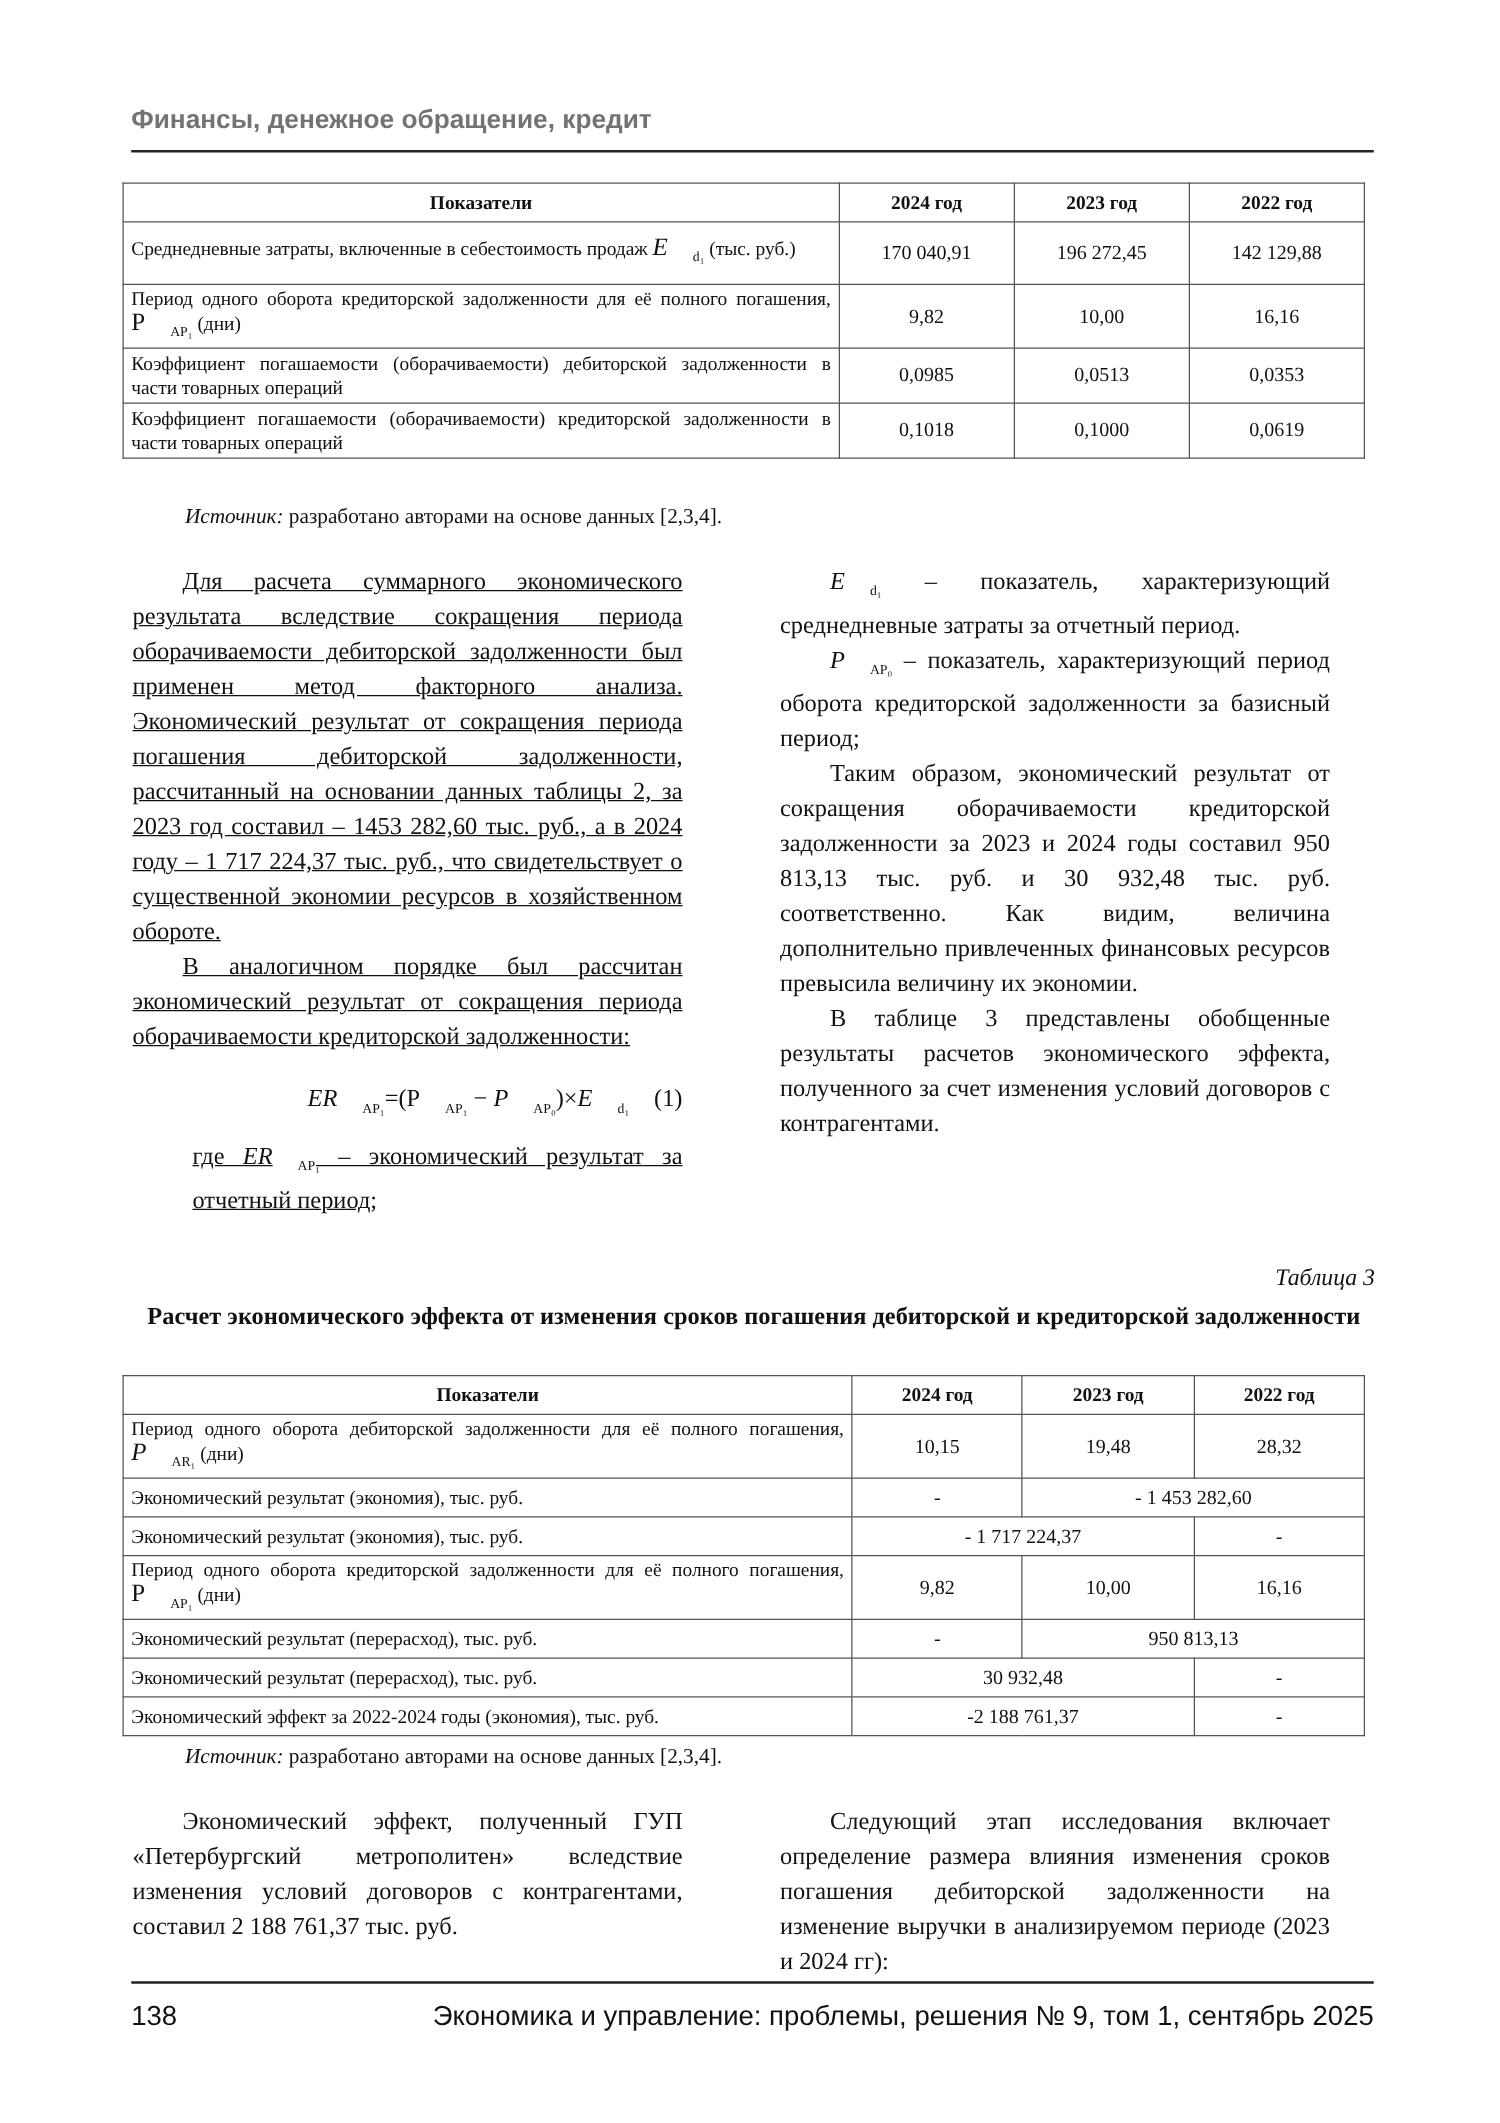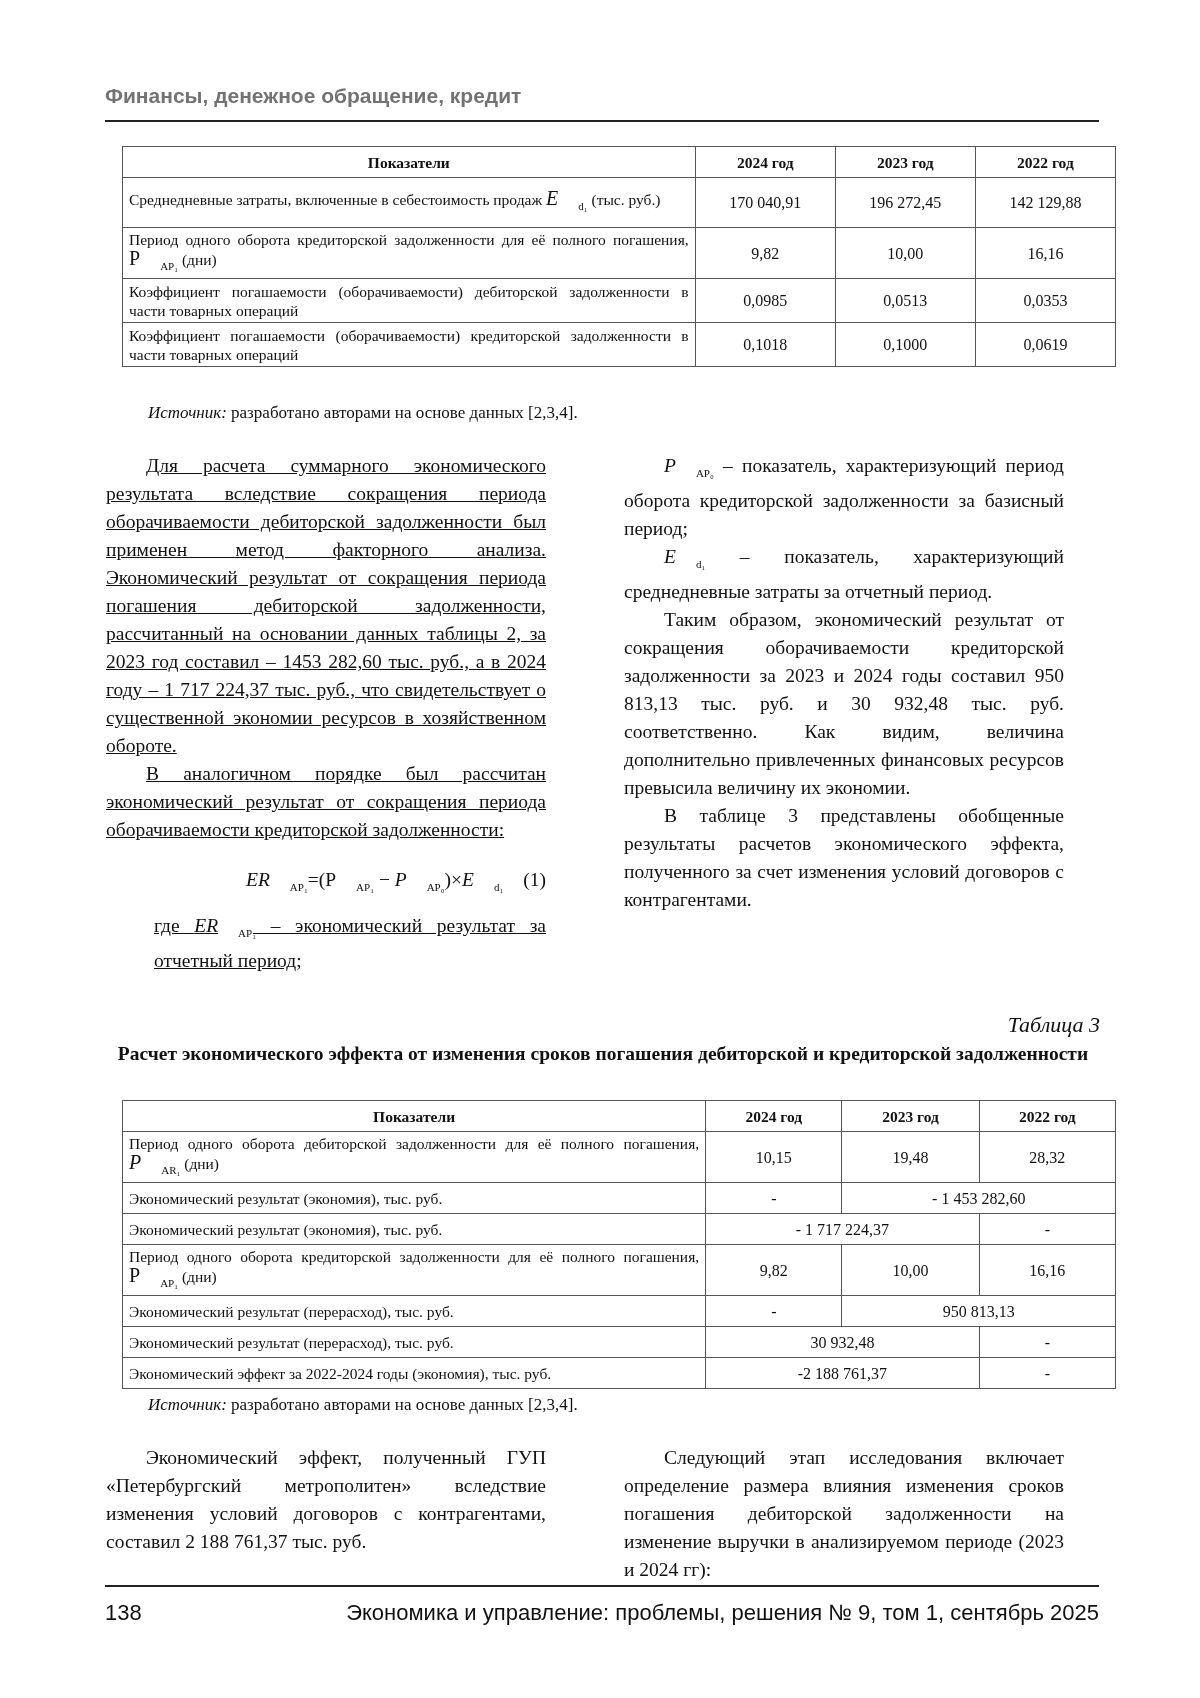--- a/index.html
+++ b/index.html
@@ -1,40 +1,40 @@
 <!DOCTYPE html>
 <html><head>
 <meta charset="utf-8">
 <style>
   html, body { margin:0; padding:0; background:#ffffff; }
   body { width:1200px; height:1698px; position:relative; overflow:hidden; color:#111; font-family:"Liberation Serif", serif; }
   .header { position:absolute; left:105px; top:84px; width:994px; }
   .header-title { font-family:"Liberation Sans", sans-serif; font-weight:bold; font-size:21px; color:#737373; }
   .header-rule { position:absolute; left:105px; top:120px; width:994px; height:2px; background:#222; }
-  table.tbl { position:absolute; left:122px; border-collapse:collapse; font-size:15.5px;border-radius:23px; }
+  table.tbl { position:absolute; left:98px; border-collapse:collapse; font-size:15.5px;border-radius:23px; }
   table.tbl td, table.tbl th { border:1px solid #555; padding:2px 6px; line-height:19px; }
   table.tbl th { font-weight:bold; text-align:center; height:26px; }
   table.tbl td.num { text-align:center; vertical-align:middle; font-size:16px; }
   table.tbl td.lbl { text-align:justify; text-align-last:left; }
   #table2 { top:146px; width:994px; }
   #table2 .c0 { width:580px; } #table2 .c1, #table2 .c2, #table2 .c3 { width:131px; }
   #table3 { top:1100px; width:994px; }
   #table3 .c0 { width:590px; } #table3 .c1 { width:127px; } #table3 .c2 { width:128px; } #table3 .c3 { width:127px; }
   #table3 td { height:26px; }
   .source { position:absolute; font-size:17px; }
   .source i { font-style:italic; }
   .col { position:absolute; width:440px; font-size:19.5px; line-height:28px; text-align:justify; }
   .col p { margin:0; text-indent:40px; }
   .col p.noind { text-indent:0;margin-left:48px; }
   .sym { font-style:italic; }
   .sub { font-size:11px; vertical-align:-5px; font-style:normal;padding-left:20px; }
   .formula { position:relative; height:40px; margin:18px 0 10px 0; }
   .formula .expr { position:absolute; left:140px; top:4px; font-size:19.5px; }
   .formula .num { position:absolute; right:0; top:4px; }
-  .tcap { position:absolute; right:100px; top:1012px; font-style:italic; font-size:22px; }
+  .tcap { position:absolute; right:100px; top:1012px; font-style:italic; font-size:19px; }
   .ttitle { position:absolute; left:106px; width:994px; top:1040px; text-align:center; font-weight:bold; font-size:19.5px; line-height:28px; }
   .footer-rule { position:absolute; left:105px; top:1585px; width:994px; height:2px; background:#222; }
   .footer { position:absolute; left:105px; top:1600px; width:994px; font-family:"Liberation Sans", sans-serif; font-size:22px; }
   .footer .pg { position:absolute; left:0; top:0; }
   .footer .journal { position:absolute; right:0; top:0; }
 </style>
 </head>
 <body>
 
 <div class="header">
@@ -85,22 +85,22 @@
   <p>Для расчета суммарного экономического результата вследствие сокращения периода оборачиваемости дебиторской задолженности был применен метод факторного анализа. Экономический результат от сокращения периода погашения дебиторской задолженности, рассчитанный на основании данных таблицы 2, за 2023 год составил – 1453 282,60 тыс. руб., а в 2024 году – 1 717 224,37 тыс. руб., что свидетельствует о существенной экономии ресурсов в хозяйственном обороте.</p>
   <p>В аналогичном порядке был рассчитан экономический результат от сокращения периода оборачиваемости кредиторской задолженности:</p>
   <div class="formula">
     <span class="expr"><span class="sym">ER</span><span class="sub">AP₁</span><span>=(</span><span>P</span><span class="sub">AP₁</span><span> − </span><span class="sym">P</span><span class="sub">AP₀</span><span>)×</span><span class="sym">E</span><span class="sub">d₁</span></span>
     <span class="num">(1)</span>
   </div>
   <p class="noind"><span>где </span><span class="sym">ER</span><span class="sub">AP₁</span><span> – экономический результат за отчетный период;</span></p>
 </div>
 
 <div class="col" style="left:624px; top:452px;">
+  <p><span class="sym">E</span><span class="sub">d₁</span><span> – показатель, характеризующий среднедневные затраты за отчетный период.</span></p>
   <p><span class="sym">P</span><span class="sub">AP₀</span><span> – показатель, характеризующий период оборота кредиторской задолженности за базисный период;</span></p>
-  <p><span class="sym">E</span><span class="sub">d₁</span><span> – показатель, характеризующий среднедневные затраты за отчетный период.</span></p>
   <p>Таким образом, экономический результат от сокращения оборачиваемости кредиторской задолженности за 2023 и 2024 годы составил 950 813,13 тыс. руб. и 30 932,48 тыс. руб. соответственно. Как видим, величина дополнительно привлеченных финансовых ресурсов превысила величину их экономии.</p>
   <p>В таблице 3 представлены обобщенные результаты расчетов экономического эффекта, полученного за счет изменения условий договоров с контрагентами.</p>
 </div>
 
 <div class="tcap">Таблица 3</div>
 <div class="ttitle">Расчет экономического эффекта от изменения сроков погашения дебиторской и кредиторской задолженности</div>
 
 <table class="tbl" id="table3">
   <tbody>
       <tr>

